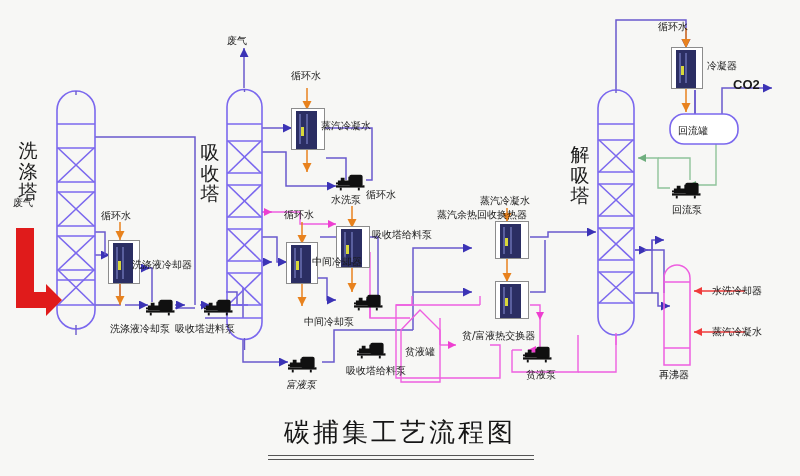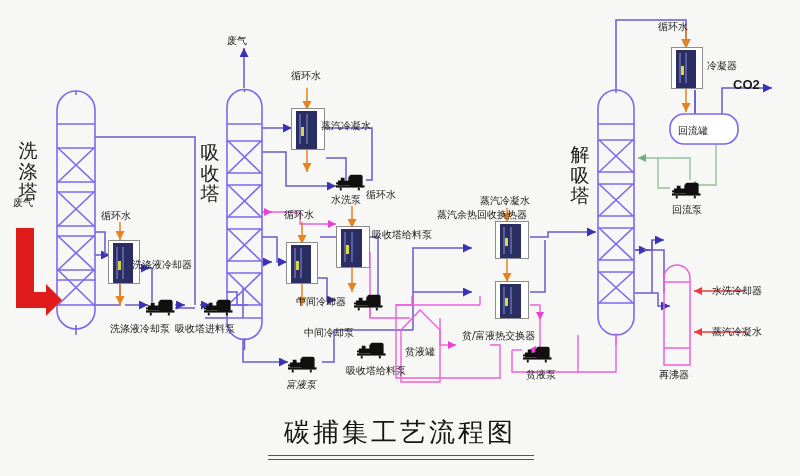--- a/index.html
+++ b/index.html
@@ -385,33 +385,33 @@
   <div class="lbl lbl-sm" style="left:284px;top:208px;">循环水</div>
   <div class="lbl lbl-sm" style="left:658px;top:20px;">循环水</div>
   <div class="lbl lbl-sm" style="left:480px;top:194px;">蒸汽冷凝水</div>
   <div class="lbl lbl-co2" style="left:733px;top:77px;">CO2</div>
   <div class="lbl lbl-sm" style="left:712px;top:284px;">水洗冷却器</div>
   <div class="lbl lbl-sm" style="left:712px;top:325px;">蒸汽冷凝水</div>
 
   <div class="lbl lbl-sm" style="left:132px;top:258px;">洗涤液冷却器</div>
   <div class="lbl lbl-sm" style="left:321px;top:119px;">蒸汽冷凝水</div>
   <div class="lbl lbl-sm" style="left:372px;top:228px;">吸收塔给料泵</div>
-  <div class="lbl lbl-sm" style="left:296px;top:255px;margin-top:40px;">中间冷却器</div>
+  <div class="lbl lbl-sm" style="left:312px;top:255px;">中间冷却器</div>
   <div class="lbl lbl-sm" style="left:437px;top:208px;">蒸汽余热回收换热器</div>
   <div class="lbl lbl-sm" style="left:462px;top:329px;">贫/富液热交换器</div>
   <div class="lbl lbl-sm" style="left:707px;top:59px;">冷凝器</div>
 
   <div class="lbl lbl-sm" style="left:678px;top:124px;">回流罐</div>
   <div class="lbl lbl-sm" style="left:405px;top:345px;">贫液罐</div>
   <div class="lbl lbl-sm" style="left:659px;top:368px;">再沸器</div>
 
   <div class="lbl lbl-sm" style="left:110px;top:322px;">洗涤液冷却泵</div>
   <div class="lbl lbl-sm" style="left:175px;top:322px;">吸收塔进料泵</div>
   <div class="lbl lbl-sm" style="left:331px;top:193px;">水洗泵</div>
-  <div class="lbl lbl-sm" style="left:304px;top:326px;">中间冷却泵</div>
+  <div class="lbl lbl-sm" style="left:304px;top:315px;">中间冷却泵</div>
   <div class="lbl lbl-sm" style="left:286px;top:378px;font-style:italic;">富液泵</div>
   <div class="lbl lbl-sm" style="left:346px;top:364px;">吸收塔给料泵</div>
   <div class="lbl lbl-sm" style="left:526px;top:368px;">贫液泵</div>
   <div class="lbl lbl-sm" style="left:672px;top:203px;">回流泵</div>
 
   <div class="title">碳捕集工艺流程图</div>
   <div class="title-rule" style="left:268px;top:455px;width:266px;"></div>
   <div class="title-rule" style="left:268px;top:459px;width:266px;"></div>
 
 </div>

